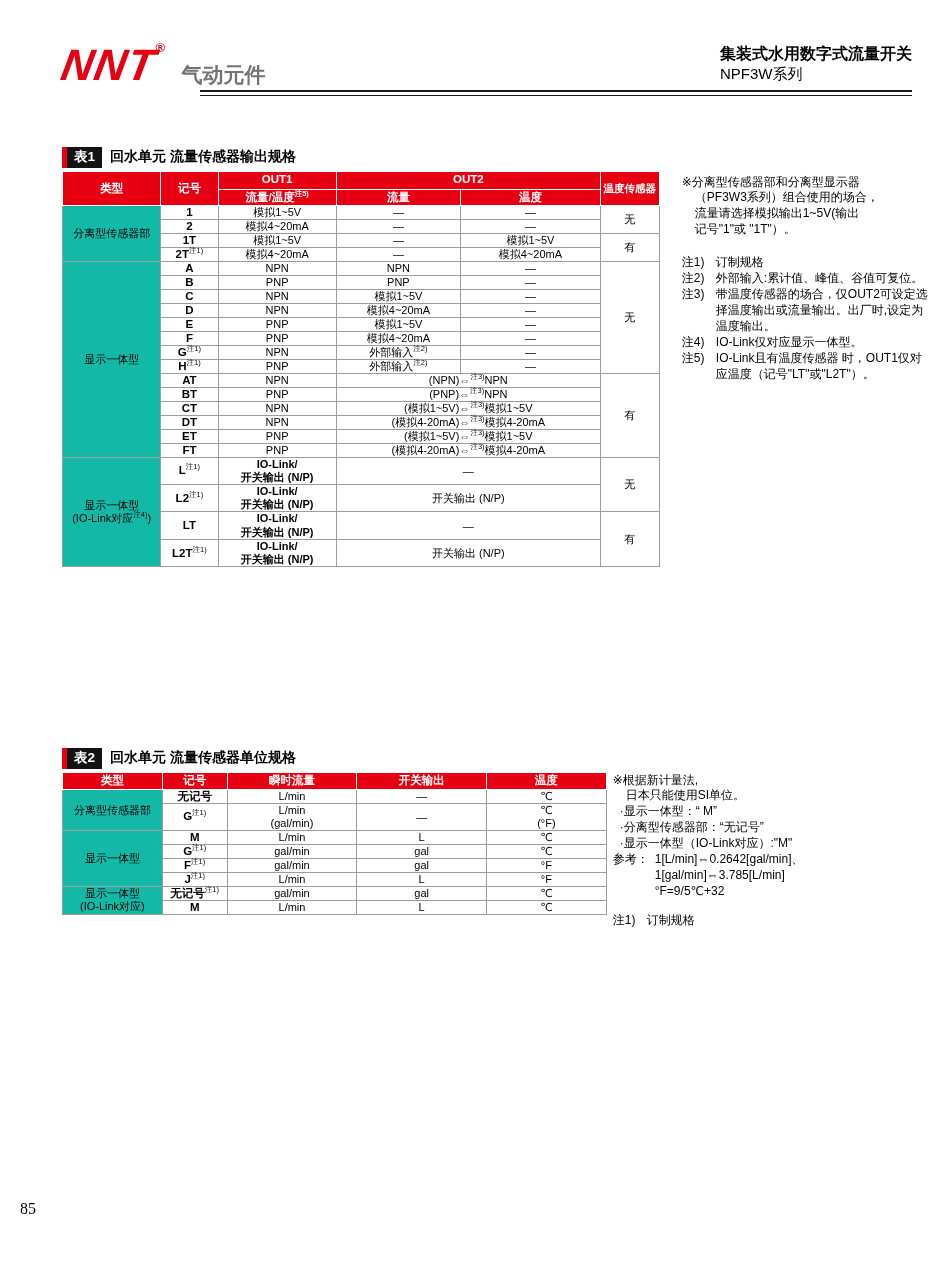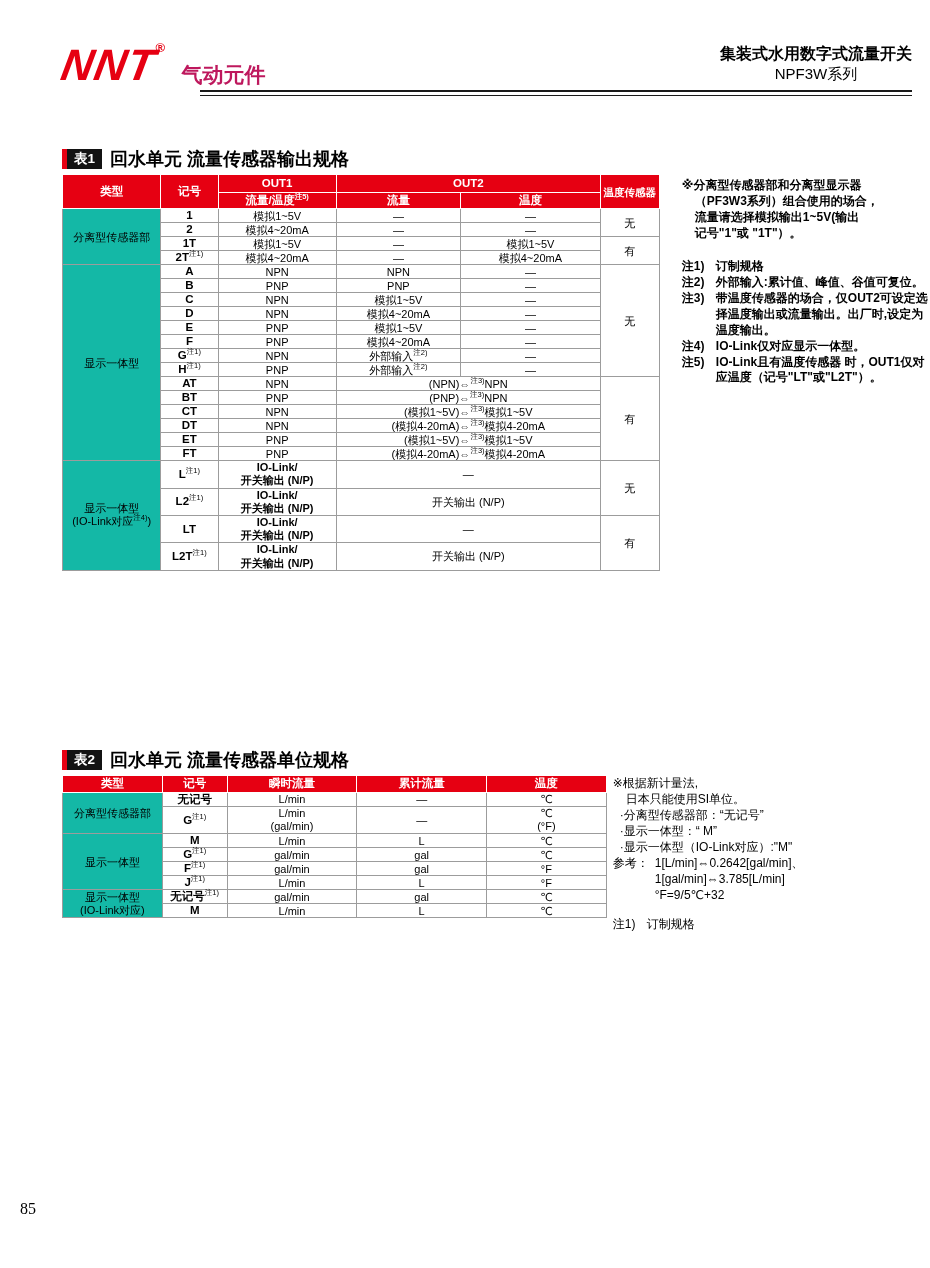--- a/index.html
+++ b/index.html
@@ -4,34 +4,34 @@
 <style>
   html,body{margin:0;padding:0;background:#fff;}
   body{font-family:"Liberation Sans","DejaVu Sans",sans-serif;color:#000;}
   .page{position:relative;width:930px;height:1268px;background:#fff;overflow:hidden;}
 
   
   .logo-wrap{position:absolute;left:62px;top:40px;white-space:nowrap;}
   .logo-text{display:inline-block;font-style:italic;font-weight:900;font-size:44px;line-height:1;
     color:#e60012;transform:skewX(-10deg);letter-spacing:1px;}
   .logo-reg{font-size:13px;color:#e60012;vertical-align:28px;font-style:normal;font-weight:bold;}
-  .logo-sub{display:inline-block;font-size:21px;font-weight:900;color:#be185d;margin-left:12px;vertical-align:-2px;}
-  .head-right{position:absolute;right:18px;top:44px;text-align:center;}
+  .logo-sub{display:inline-block;font-size:21px;font-weight:900;color:#737373;margin-left:12px;vertical-align:-2px;}
+  .head-right{position:absolute;right:18px;top:44px;text-align:left;}
   .prod-title{font-size:16px;font-weight:900;line-height:1.25;}
   .series{font-size:15px;line-height:1.3;}
   .rule{position:absolute;left:200px;top:90px;width:712px;height:3px;
     border-top:2.5px solid #1a1a1a;border-bottom:1px solid #1a1a1a;}
 
   
   .sec1{position:absolute;left:62px;top:147px;}
   .sec2{position:absolute;left:62px;top:748px;}
   .sec-title{display:flex;align-items:center;gap:8px;margin-bottom:3px;}
   .tag{background:#131313;color:#fff;font-weight:bold;font-size:13.5px;line-height:1;
     padding:3px 7px 4px;border-left:5px solid #e60012;}
-  .title-text{font-size:18px;font-weight:900;}
+  .title-text{font-size:14px;font-weight:900;}
   .sec-body{display:flex;align-items:flex-start;}
 
   
   table.spec{border-collapse:collapse;border:1.5px solid #4d4d4d;font-size:11px;table-layout:fixed;}
   table.spec th{background:#e60012;color:#fff;font-weight:bold;border:1px solid #fff;
     padding:1px 2px;font-size:11.5px;line-height:1.15;}
   table.spec th.th-small{font-size:10.5px;padding:1px 1px;}
   table.spec td{border:1px solid #9c9c9c;text-align:center;vertical-align:middle;
     padding:0 2px;height:13px;line-height:1.12;}
   table.spec tbody tr:first-child td{border-top:1.5px solid #4d4d4d;}
@@ -45,21 +45,21 @@
   sup{font-size:7.5px;vertical-align:super;line-height:0;}
   td.gl{background:#14b8a6;font-size:11px;}
   td.io div{line-height:1.2;font-weight:bold;}
   td.two div{line-height:1.2;}
   .t1 thead tr.hrow1 th{height:15px;}
   .t1 thead tr.hrow2 th{height:13px;}
   .t2 thead th{height:14px;}
 
   
   .notes{font-size:12px;line-height:1.33;color:#000;}
-  .notes1{margin-left:22px;width:252px;padding-top:4px;font-weight:bold;}
+  .notes1{margin-left:22px;width:252px;padding-top:4px;}
   .notes2{margin-left:6px;width:318px;padding-top:1px;}
   .indent{padding-left:13px;}
   .bullet{padding-left:7px;}
   .notes-gap{height:17px;}
   .notes-gap-sm{height:13px;}
   .note-item{display:flex;}
   .nlabel{width:34px;flex:none;}
   .ntext{flex:1;}
   .ref-row{display:flex;}
   .ref-label{width:42px;flex:none;}
@@ -308,21 +308,21 @@
             <col class="c2">
             <col class="c3">
             <col class="c4">
             <col class="c5">
           </colgroup>
         <thead>
           <tr>
             <th>类型</th>
             <th>记号</th>
             <th>瞬时流量</th>
-            <th>累计流量</th>
+            <th>开关输出</th>
             <th>温度</th>
           </tr>
         </thead>
         <tbody>
           <tr class="gb">
             <td rowspan="2" class="gl">分离型传感器部</td>
             <td class="sym">无记号</td>
             <td>L/min</td>
             <td>—</td>
             <td>℃</td>
@@ -379,22 +379,22 @@
             <td>L/min</td>
             <td>L</td>
             <td>℃</td>
           </tr>
         </tbody>
       </table>
 
       <aside class="notes notes2">
         <div>※根据新计量法,</div>
         <div class="indent">日本只能使用SI单位。</div>
+        <div class="bullet">·显示一体型：“ M”</div>
         <div class="bullet">·分离型传感器部：“无记号”</div>
-        <div class="bullet">·显示一体型：“ M”</div>
         <div class="bullet">·显示一体型（IO-Link对应）:"M"</div>
         <div class="ref-row">
           <span class="ref-label">参考：</span>
           <span class="ref-lines">
             <div>1[L/min]⇔0.2642[gal/min]、</div>
             <div>1[gal/min]⇔3.785[L/min]</div>
             <div>°F=9/5℃+32</div>
           </span>
         </div>
         <div class="notes-gap-sm"></div>

